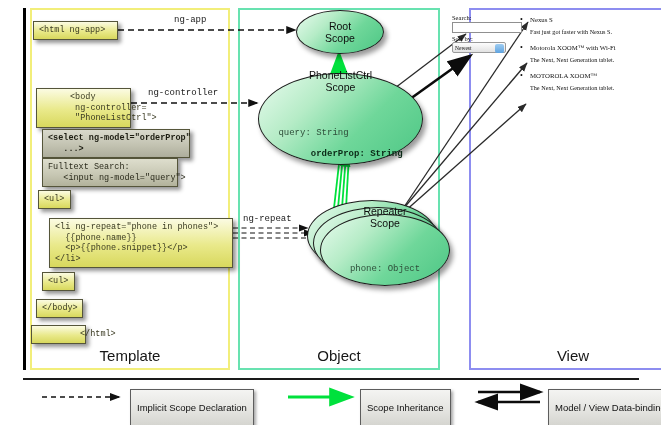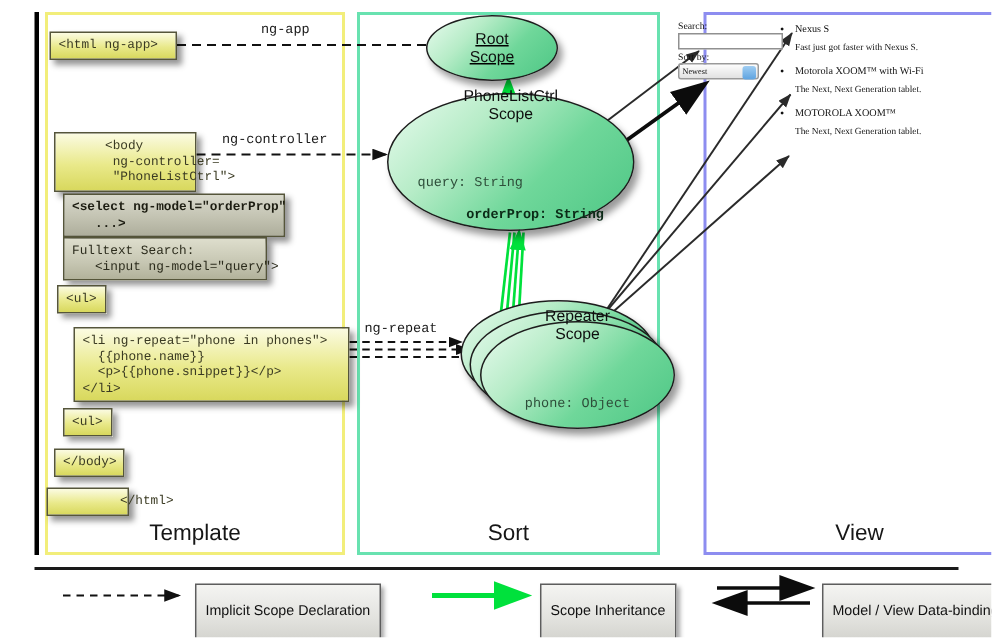--- a/index.html
+++ b/index.html
@@ -189,21 +189,21 @@
 <body>
 
 <div id="stage">
 
   <div class="left-rule"></div>
 
   <div class="panel panel-template">
     <div class="panel-label">Template</div>
   </div>
   <div class="panel panel-model">
-    <div class="panel-label">Sort</div>
+    <div class="panel-label">Object</div>
   </div>
   <div class="panel panel-view">
     <div class="panel-label">View</div>
   </div>
 
   <svg class="overlay" viewBox="0 0 661 425">
     <defs>
       <marker id="ah-black" markerWidth="9" markerHeight="9" refX="7.5" refY="3" orient="auto">
         <path d="M0,0 L8,3 L0,6 z" fill="#111"></path>
       </marker>
@@ -283,28 +283,28 @@
    &lt;input ng-model="query"&gt;</div>
   <div class="codebox" style="left:38px;  top:190px; width:33px;">&lt;ul&gt;</div>
   <div class="codebox" style="left:49px;  top:218px; width:184px;">&lt;li ng-repeat="phone in phones"&gt;
   {{phone.name}}
   &lt;p&gt;{{phone.snippet}}&lt;/p&gt;
 &lt;/li&gt;</div>
   <div class="codebox" style="left:42px;  top:272px; width:33px;">&lt;ul&gt;</div>
   <div class="codebox" style="left:36px;  top:299px; width:47px;">&lt;/body&gt;</div>
   <div class="codebox" style="left:31px;  top:325px; width:47px;padding-left:48px;">&lt;/html&gt;</div>
 
-  <div class="ellipse" style="left:284px; top:10px; width:88px; height:44px;text-decoration:underline;">
+  <div class="ellipse" style="left:296px; top:10px; width:88px; height:44px;">
     <div class="ell-title">
       <span>Root</span><br>
       <span>Scope</span>
     </div>
   </div>
 
-  <div class="ellipse" style="left:258px; top:62px; width:165px; height:92px;gap:11px;">
+  <div class="ellipse" style="left:258px; top:73px; width:165px; height:92px;gap:11px;">
     <div class="ell-title">
       <span>PhoneListCtrl</span><br>
       <span>Scope</span>
     </div>
     <div class="ell-props">
       <div>query: String</div>
       <b>orderProp: String</b>
     </div>
   </div>
 

